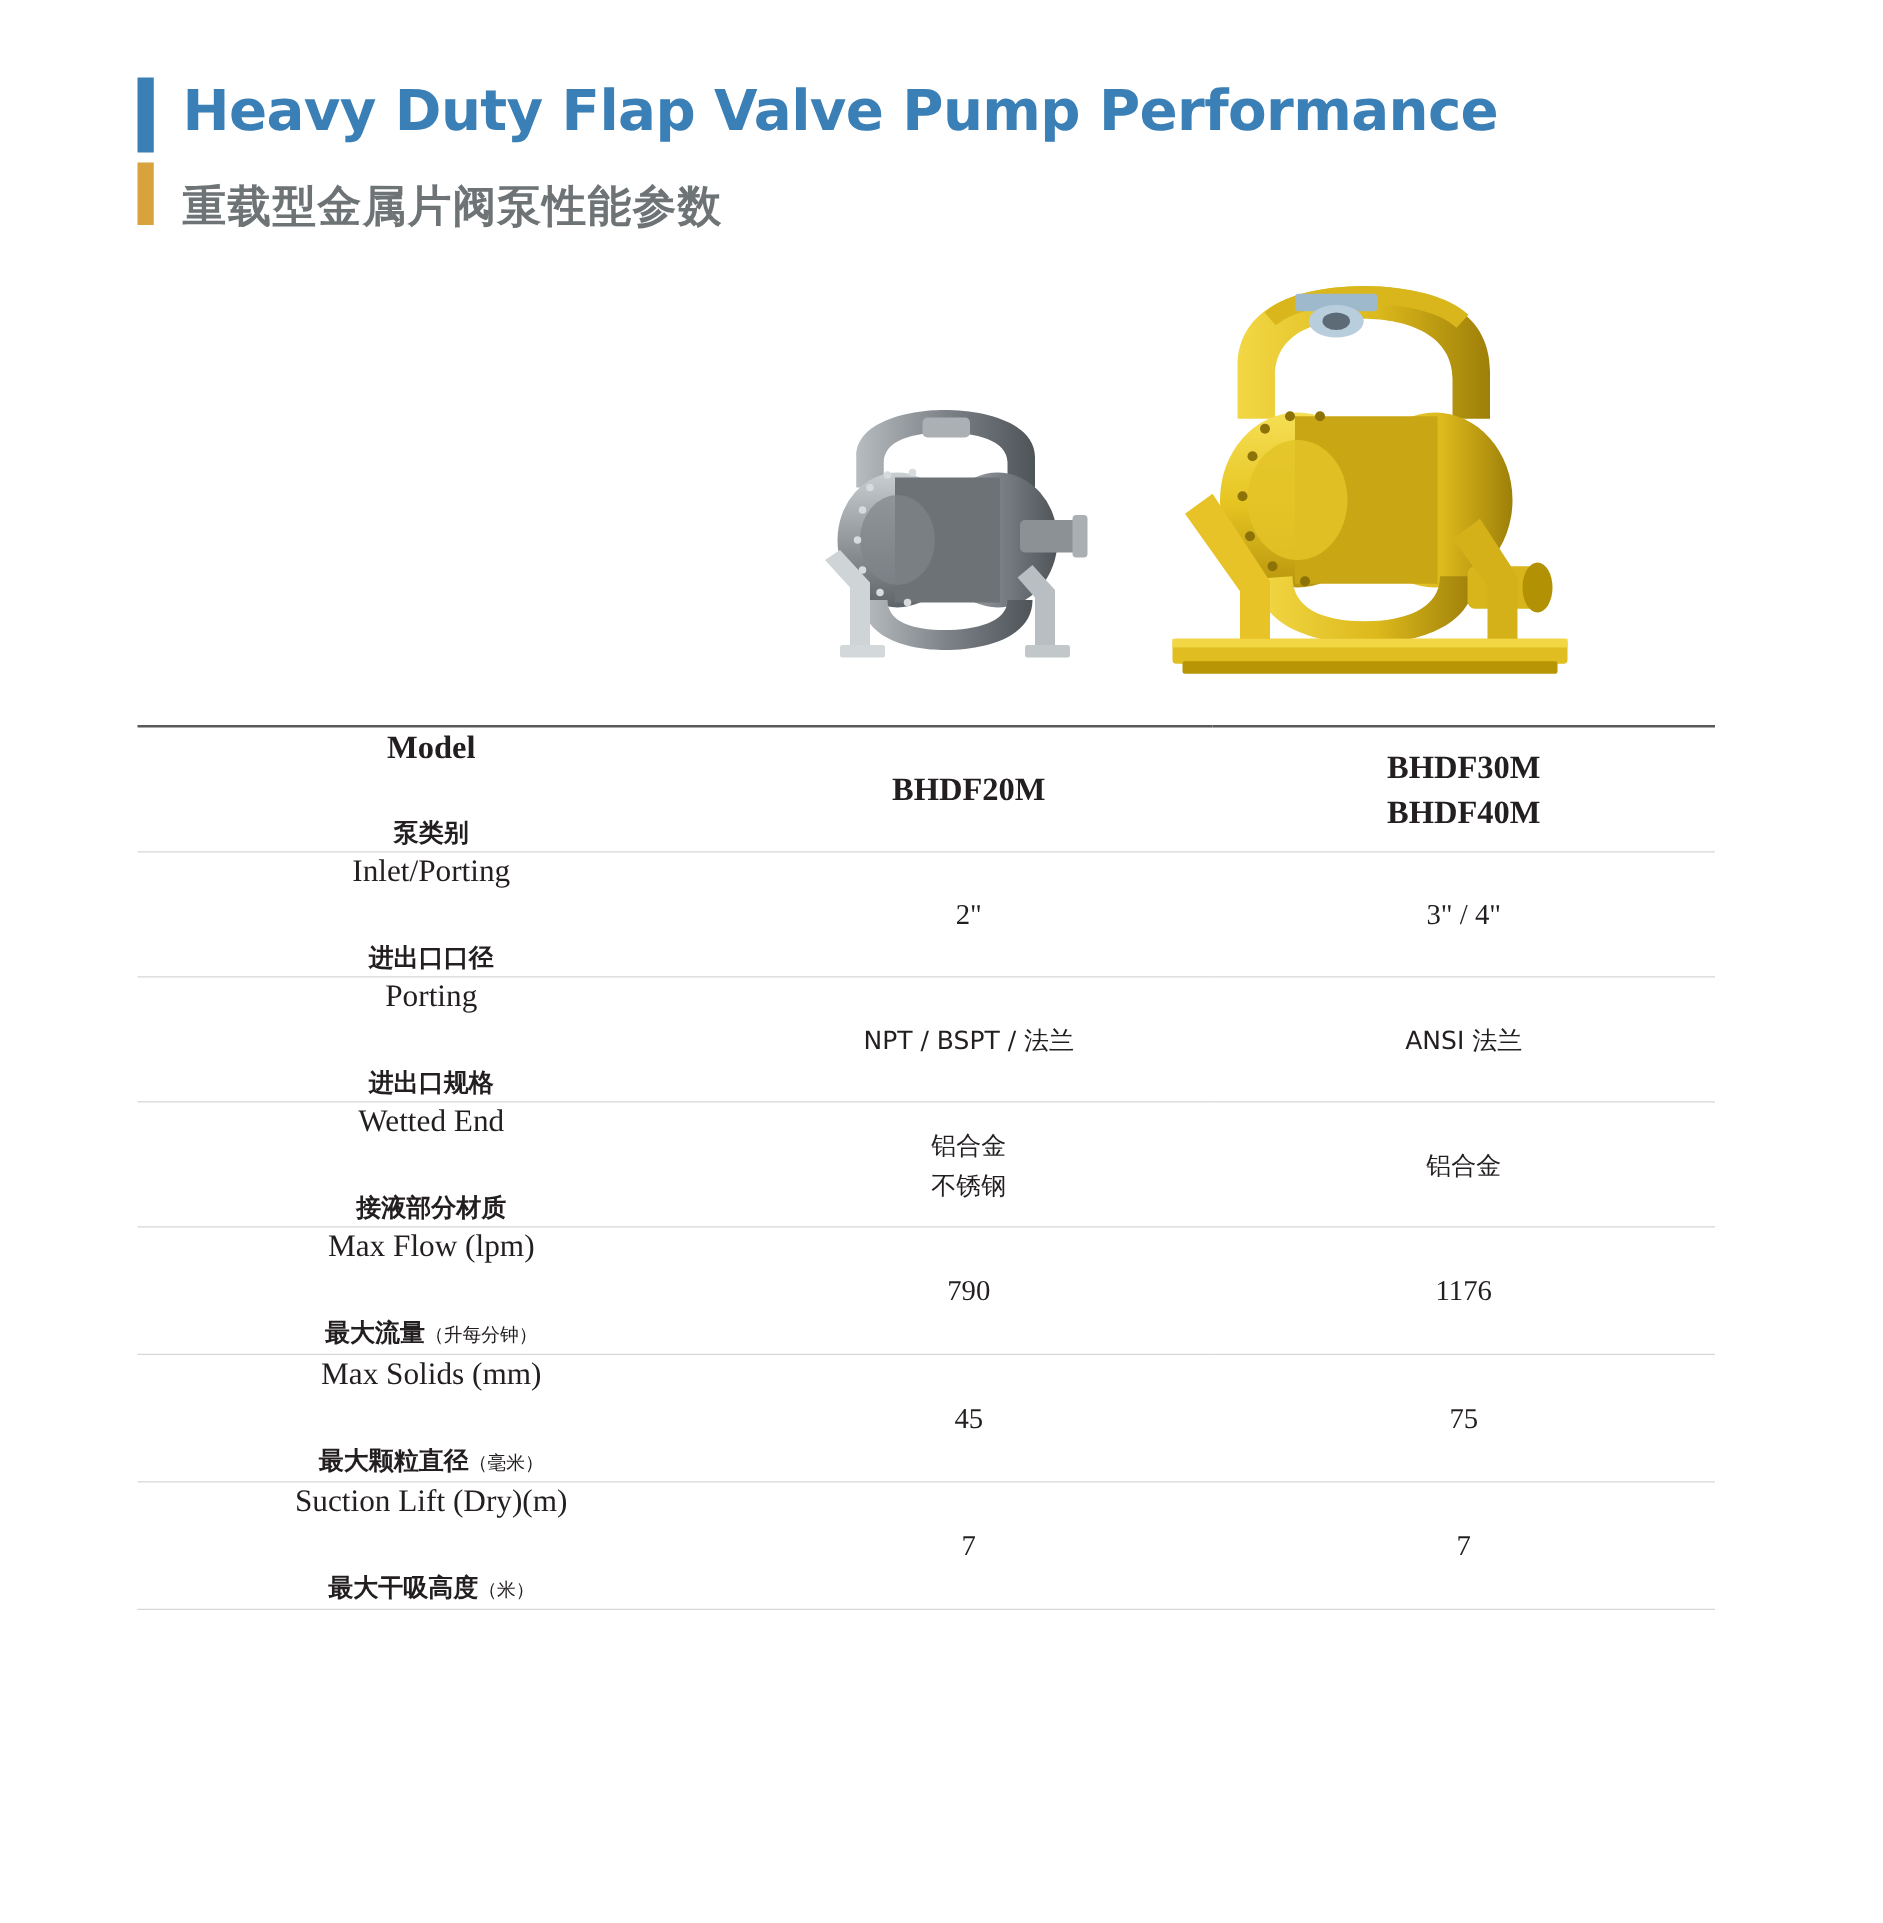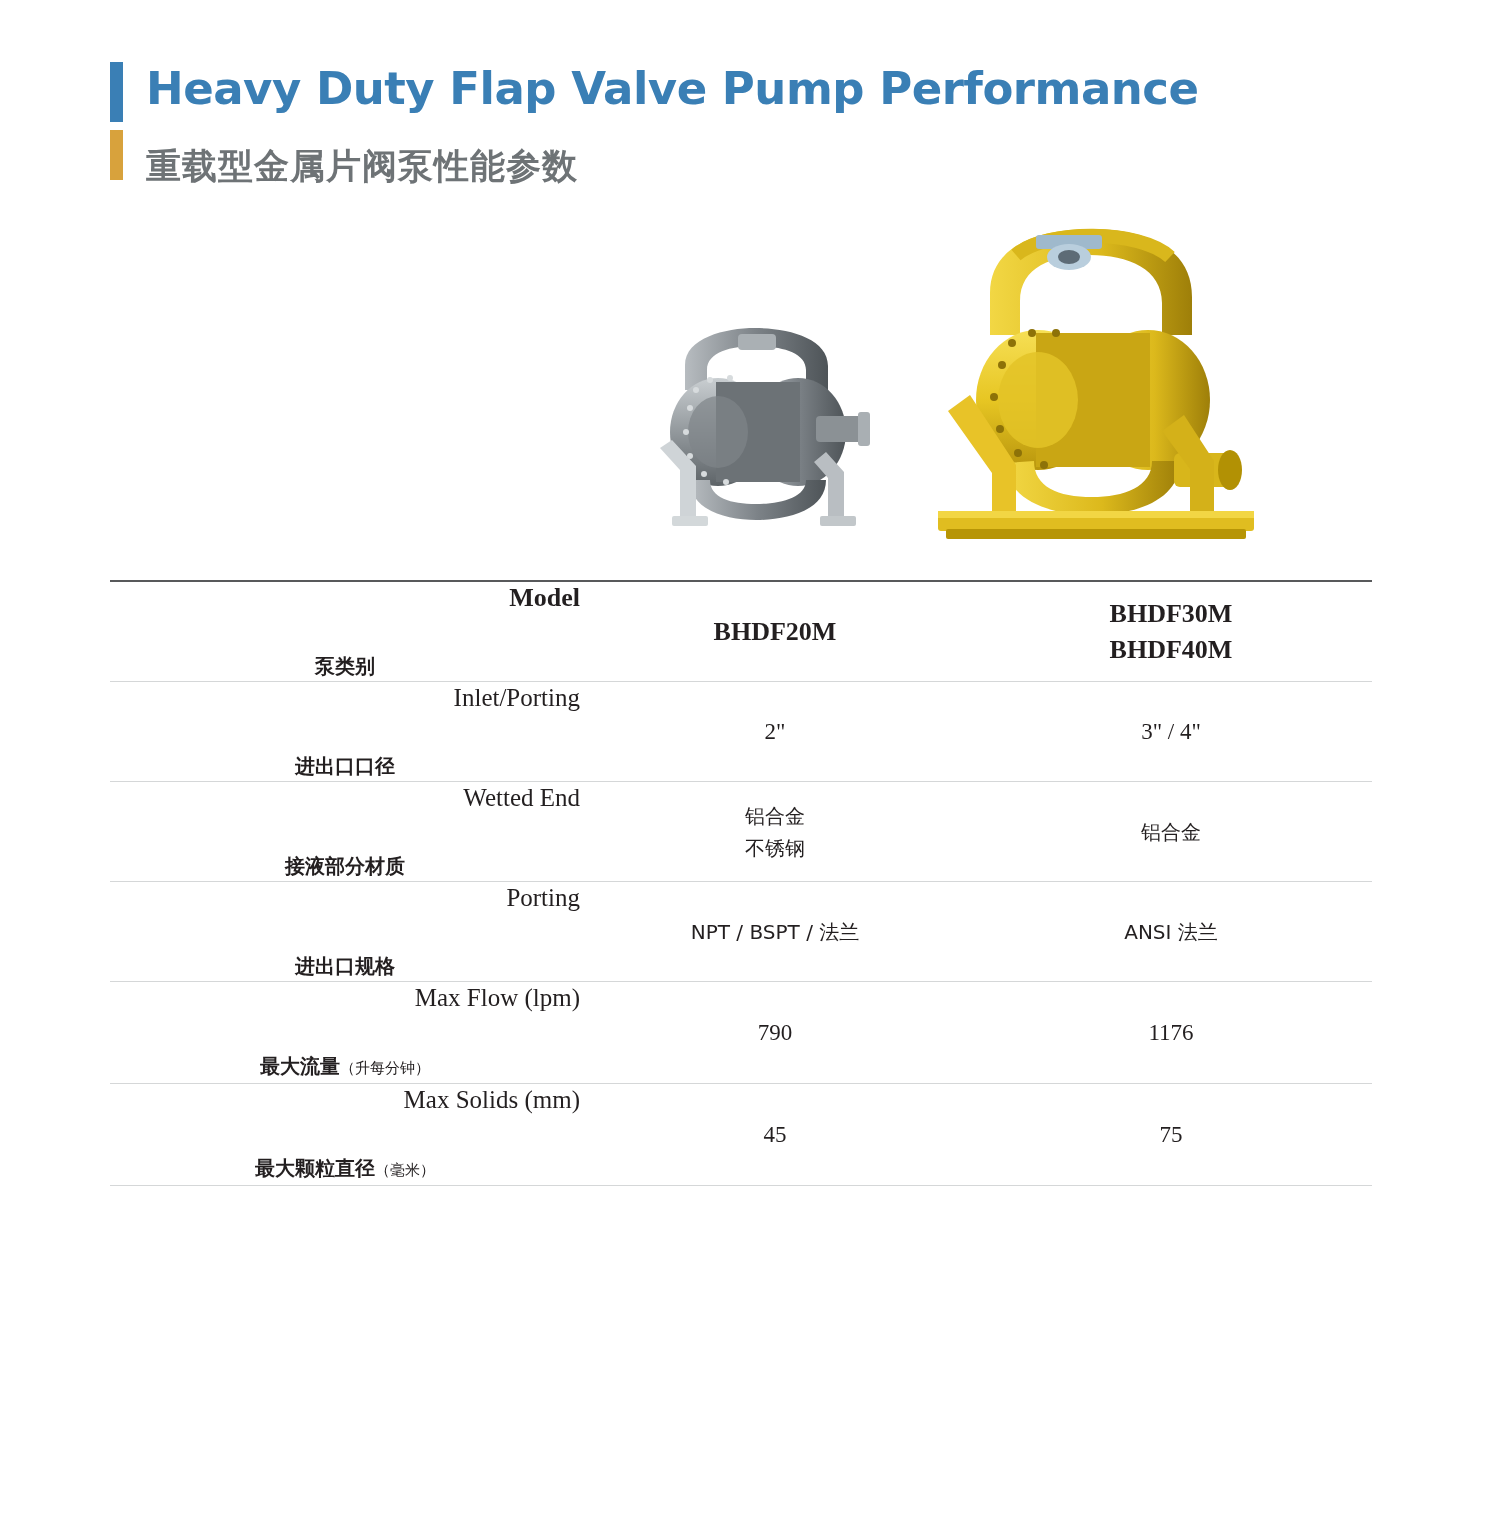--- a/index.html
+++ b/index.html
@@ -98,21 +98,20 @@
   }
   .col-label { width: 470px; }
   .col-a { width: 390px; }
   .col-b { width: 402px; }
 
   .lab-en {
     font-family: "Liberation Serif", serif;
     font-size: 25px;
     color: #231f20;
     line-height: 32px;
-    text-align: right;
   }
   .lab-zh {
     font-family: "DejaVu Sans", sans-serif;
     font-size: 20px;
     font-weight: bold;
     color: #231f20;
     line-height: 30px;
     margin-top: 37px;
   }
   .lab-zh .small {
@@ -281,47 +280,47 @@
       <td class="cell-pad">
         <div class="val">2"</div>
       </td>
       <td class="cell-pad">
         <div class="val">3" / 4"</div>
       </td>
     </tr>
 
     <tr>
       <td class="cell-pad">
+        <div class="lab-en">Porting</div>
+        <div class="lab-zh">进出口规格</div>
+      </td>
+      <td class="cell-pad">
+        <div class="val-zh">NPT / BSPT / 法兰</div>
+      </td>
+      <td class="cell-pad">
+        <div class="val-zh">ANSI 法兰</div>
+      </td>
+    </tr>
+
+    <tr>
+      <td class="cell-pad">
         <div class="lab-en">Wetted End</div>
         <div class="lab-zh">接液部分材质</div>
       </td>
       <td class="cell-pad">
         <div class="val-zh" style="white-space:pre-line;">铝合金
 不锈钢</div>
       </td>
       <td class="cell-pad">
         <div class="val-zh">铝合金</div>
       </td>
     </tr>
 
     <tr>
       <td class="cell-pad">
-        <div class="lab-en">Porting</div>
-        <div class="lab-zh">进出口规格</div>
-      </td>
-      <td class="cell-pad">
-        <div class="val-zh">NPT / BSPT / 法兰</div>
-      </td>
-      <td class="cell-pad">
-        <div class="val-zh">ANSI 法兰</div>
-      </td>
-    </tr>
-
-    <tr>
-      <td class="cell-pad">
         <div class="lab-en">Max Flow (lpm)</div>
         <div class="lab-zh"><span>最大流量</span><span class="small">（升每分钟）</span></div>
       </td>
       <td class="cell-pad">
         <div class="val">790</div>
       </td>
       <td class="cell-pad">
         <div class="val">1176</div>
       </td>
     </tr>
@@ -333,14 +332,26 @@
         <div class="lab-zh"><span>最大颗粒直径</span><span class="small">（毫米）</span></div>
       </td>
       <td class="cell-pad">
         <div class="val">45</div>
       </td>
       <td class="cell-pad">
         <div class="val">75</div>
       </td>
     </tr>
 
+    <tr>
+      <td class="cell-pad">
+        <div class="lab-en">Suction Lift (Dry)(m)</div>
+        <div class="lab-zh"><span>最大干吸高度</span><span class="small">（米）</span></div>
+      </td>
+      <td class="cell-pad">
+        <div class="val">7</div>
+      </td>
+      <td class="cell-pad">
+        <div class="val">7</div>
+      </td>
+    </tr>
   </tbody>
 </table>
 
 </body></html>

